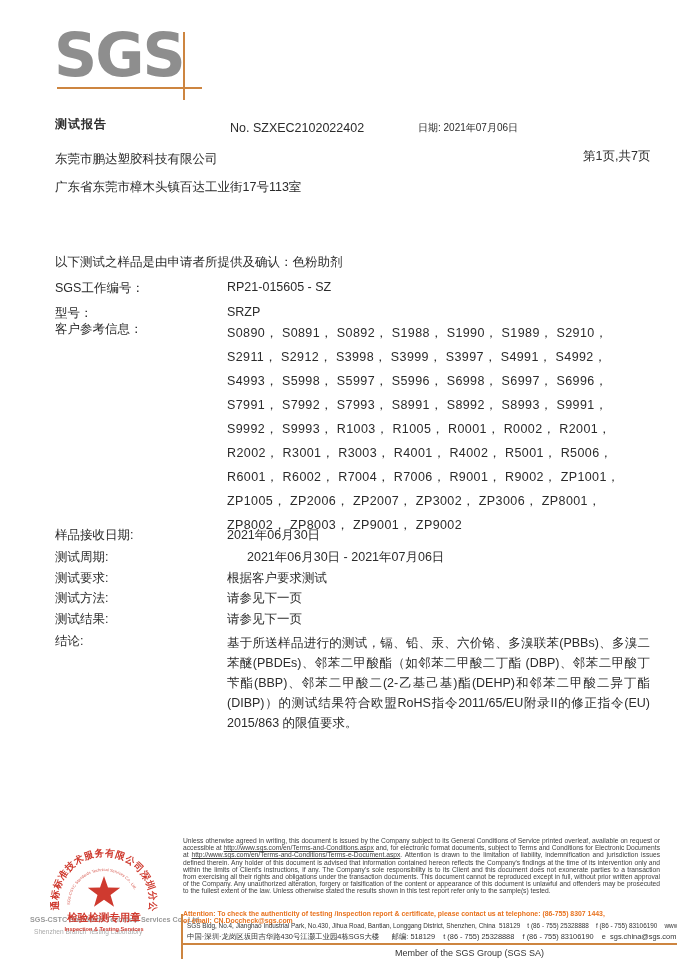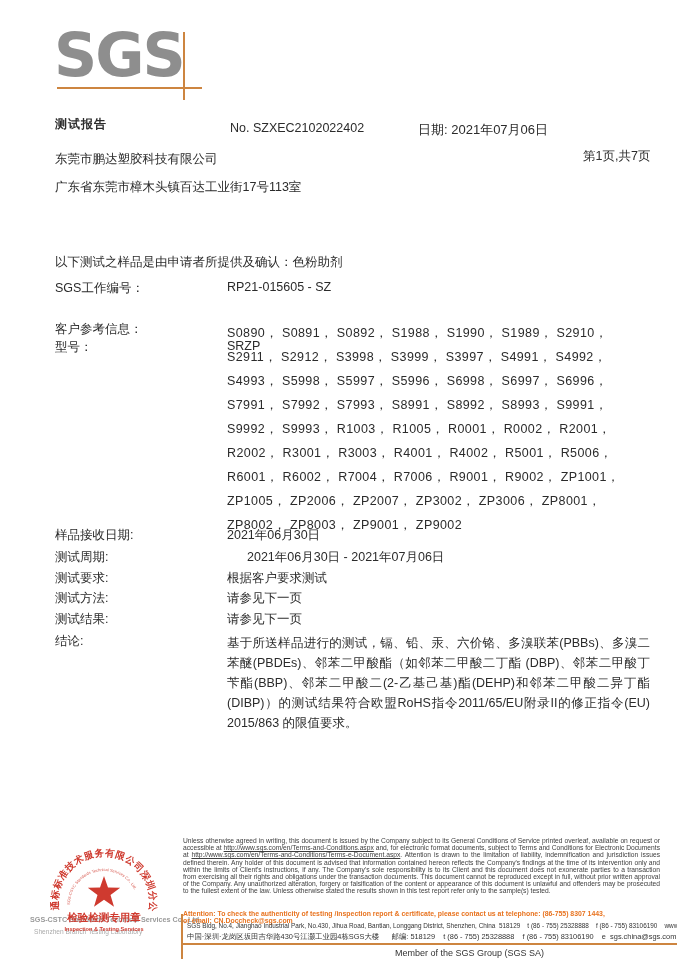--- a/index.html
+++ b/index.html
@@ -13,34 +13,34 @@
   .logo{
     left:54px;top:22px;font-size:60px;font-weight:800;color:#8e8e8e;
     letter-spacing:-2px;line-height:66px;font-family:"DejaVu Sans","Liberation Sans",sans-serif;
   }
   .logo-hline{left:57px;top:87px;width:145px;height:2px;background:#cd8540;}
   .logo-vline{left:183px;top:32px;width:2px;height:68px;background:#cd8540;}
 
   
   .doc-title{left:55px;top:116px;font-size:12px;font-weight:bold;letter-spacing:1px;}
   .report-no{left:230px;top:121px;font-size:12.5px;}
-  .hdr-date{left:418px;top:121px;font-size:13px;}
+  .hdr-date{left:418px;top:121px;font-size:10px;}
   .hdr-page{left:583px;top:121px;font-size:12.5px;margin-top:27px;}
 
   .client-name{left:55px;top:151px;font-size:12.5px;text-align:center;}
   .client-addr{left:55px;top:179px;font-size:12.5px;}
 
   .sample-line{left:55px;top:254px;font-size:12.5px;}
 
   
   .row{position:absolute;left:55px;width:575px;display:flex;font-size:12.5px;}
   .row .lbl{width:172px;flex:0 0 172px;}
   .row .val{flex:1;}
   #r-job{top:280px;}
-  #r-model{top:305px;margin-top:34px;}
+  #r-model{top:305px;}
   #r-ref{top:321px;justify-content:space-between;}
   #r-ref .val div{line-height:24px;letter-spacing:0.4px;}
   #r-recv{top:527px;}
   #r-period{top:549px;gap:20px;}
   #r-req{top:570px;}
   #r-method{top:590px;}
   #r-result{top:611px;}
   #r-concl{top:633px;}
   #r-concl .val{line-height:20px;width:403px;flex:0 0 423px;text-align:justify;}
 

